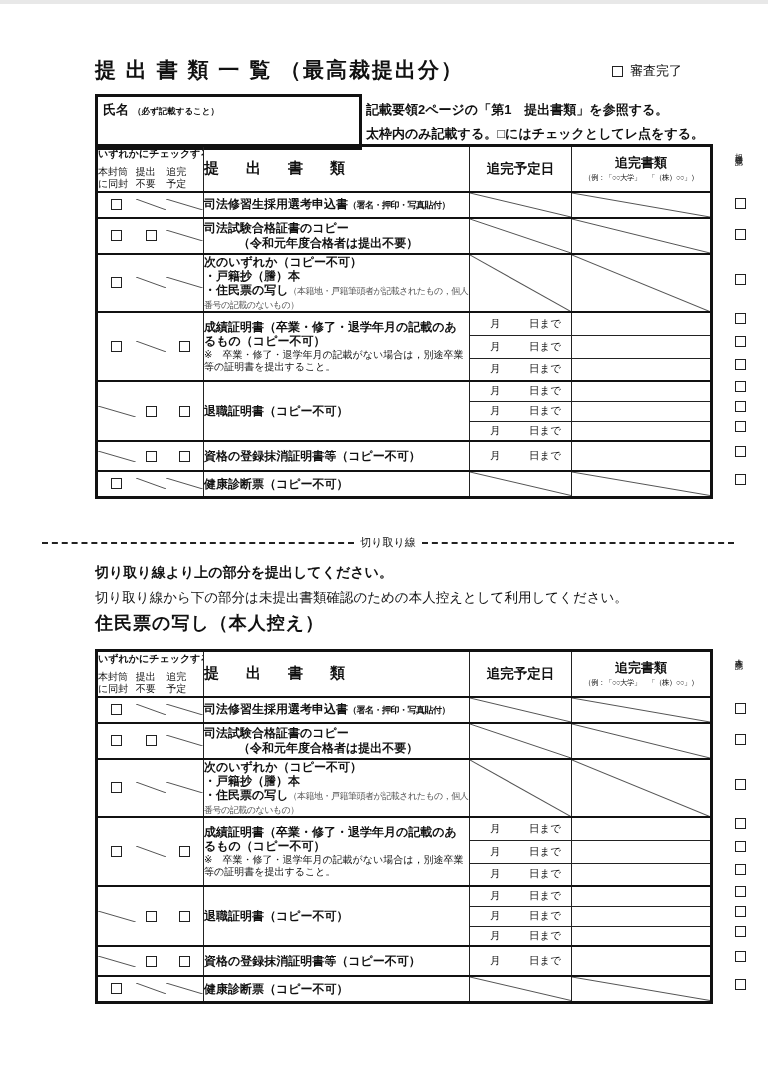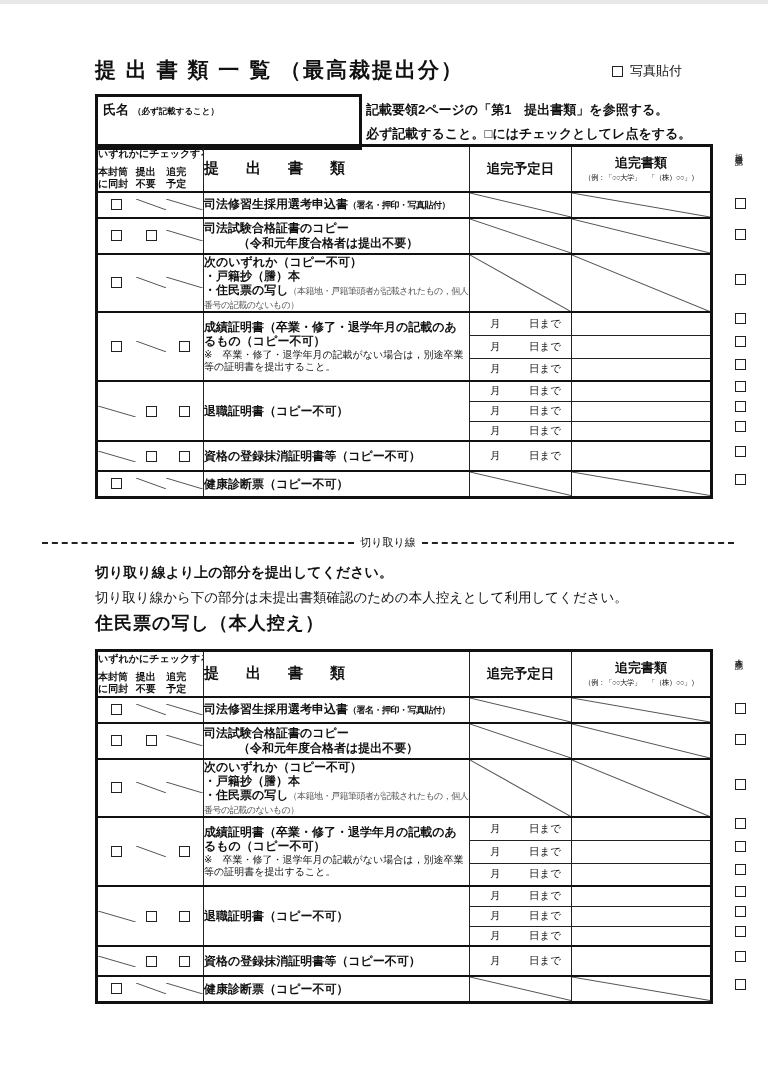--- a/index.html
+++ b/index.html
@@ -16,21 +16,21 @@
   
   .tbl-wrap{position:absolute;left:95px;width:673px;}
   table.ft{border-collapse:collapse;table-layout:fixed;width:615px;border:3px solid #111;}
   table.ft td{border:1px solid #222;padding:0;vertical-align:middle;position:relative;overflow:hidden;box-sizing:border-box;}
   tr.hdr{height:46px;}
   tr.hdr td{border-bottom:2px solid #111;}
   tr.grp td{border-top:2px solid #111;}
   .check-hdr{vertical-align:top;padding:2px 3px 0 3px;}
   .check-title{font-size:10px;font-weight:bold;white-space:nowrap;}
   .check-cols{display:flex;margin-top:5px;}
-  .check-cols span{white-space:pre-line;font-size:10px;font-weight:bold;line-height:1.2;}
+  .check-cols span{white-space:pre-line;font-size:10px;font-weight:normal;line-height:1.2;}
   .cc1{flex:0 0 36%;} .cc2{flex:0 0 29%;} .cc3{flex:0 0 35%;}
   .doc-hdr{text-align:left;font-size:15px;font-weight:bold;letter-spacing:6px;}
   .dd-hdr{text-align:center;font-size:13.5px;font-weight:bold;}
   .sp-hdr{text-align:center;font-size:13px;font-weight:bold;}
   .sp-note{font-size:7.5px;font-weight:normal;margin-top:1px;letter-spacing:-0.5px;}
   .cf{display:flex;height:100%;align-items:stretch;}
   .cpart{position:relative;display:flex;align-items:center;justify-content:center;}
   .cp1{flex:0 0 36%;} .cp2{flex:0 0 29%;} .cp3{flex:0 0 35%;}
   svg.sl{position:absolute;left:0;top:0;width:100%;height:100%;}
   svg.sl line{stroke:#555;stroke-width:1;vector-effect:non-scaling-stroke;}
@@ -54,30 +54,30 @@
 </style>
 </head>
 <body>
 
 <div class="page">
 
   <div class="doc-title">提 出 書 類 一 覧 （最高裁提出分）</div>
 
   <div class="review">
     <span class="cb"></span>
-    <span>写真貼付</span>
+    <span>審査完了</span>
   </div>
 
   <div class="name-box">
     <span class="name-label">氏名</span><span class="name-note">（必ず記載すること）</span>
   </div>
 
   <div class="instructions">
     <div>記載要領2ページの「第1　提出書類」を参照する。</div>
-    <div>必ず記載すること。□にはチェックとしてレ点をする。</div>
+    <div>太枠内のみ記載する。□にはチェックとしてレ点をする。</div>
   </div>
 
   <div class="tbl-wrap" style="top:140px;">
     <table class="ft">
       <colgroup>
           <col style="width:107px">
           <col style="width:266px">
           <col style="width:102px">
           <col style="width:140px">
         </colgroup>

